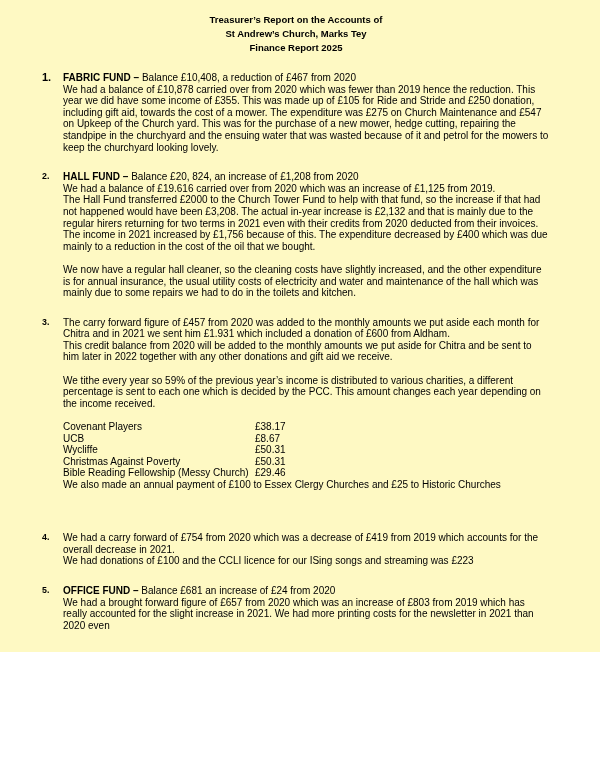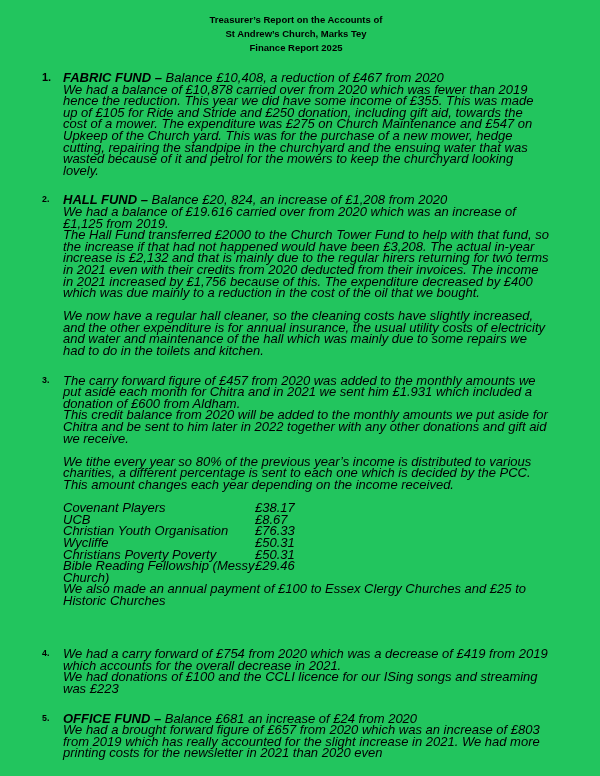--- a/index.html
+++ b/index.html
@@ -6,22 +6,22 @@
   html, body { background: #ffffff; }
   body {
     width: 600px;
     height: 776px;
     overflow: hidden;
     font-family: "Liberation Sans", sans-serif;
     color: #000000;
   }
   .page {
     width: 600px;
-    height: 776px;
-    background: #22c55e;
+    height: 652px;
+    background: #fef9c3;
     padding: 13px 50px 0 42px;
   }
   .title-block {
     text-align: center;
     font-weight: bold;
     font-size: 9.5px;
     line-height: 14px;
     margin-bottom: 17px;
   }
   .section {
@@ -32,23 +32,22 @@
   .num {
     width: 21px;
     flex-shrink: 0;
     font-weight: bold;
     font-size: 8.8px;
     line-height: 11.6px;
   }
   .num.num-large { font-size: 11px; }
   .section-body {
     flex: 1;
-    font-size: 13px;
+    font-size: 10px;
     line-height: 11.6px;
-    font-style: italic;
   }
   .bold { font-weight: bold; }
   .gap { height: 11.6px; }
   .charity-row { display: flex; }
   .charity-name { width: 192px; flex-shrink: 0; }
   .charity-amount { }
 </style>
 </head>
 <body>
 
@@ -75,41 +74,37 @@
           <div class="gap"></div>
           <div class="para">We now have a regular hall cleaner, so the cleaning costs have slightly increased, and the other expenditure is for annual insurance, the usual utility costs of electricity and water and maintenance of the hall which was mainly due to some repairs we had to do in the toilets and kitchen.</div>
         </div>
       </div>
       <div class="section">
         <span class="num">3.</span>
         <div class="section-body">
           <div class="para">The carry forward figure of £457 from 2020 was added to the monthly amounts we put aside each month for Chitra and in 2021 we sent him £1.931 which included a donation of £600 from Aldham.</div>
           <div class="para">This credit balance from 2020 will be added to the monthly amounts we put aside for Chitra and be sent to him later in 2022 together with any other donations and gift aid we receive.</div>
           <div class="gap"></div>
-          <div class="para">We tithe every year so 80% of the previous year’s income is distributed to various charities, a different percentage is sent to each one which is decided by the PCC. This amount changes each year depending on the income received.</div>
+          <div class="para">We tithe every year so 59% of the previous year’s income is distributed to various charities, a different percentage is sent to each one which is decided by the PCC. This amount changes each year depending on the income received.</div>
           <div class="gap"></div>
           <div class="charity-table">
             <div class="charity-row">
               <span class="charity-name">Covenant Players</span>
               <span class="charity-amount">£38.17</span>
             </div>
             <div class="charity-row">
               <span class="charity-name">UCB</span>
               <span class="charity-amount">£8.67</span>
             </div>
             <div class="charity-row">
-              <span class="charity-name">Christian Youth Organisation</span>
-              <span class="charity-amount">£76.33</span>
-            </div>
-            <div class="charity-row">
               <span class="charity-name">Wycliffe</span>
               <span class="charity-amount">£50.31</span>
             </div>
             <div class="charity-row">
-              <span class="charity-name">Christians Poverty Poverty</span>
+              <span class="charity-name">Christmas Against Poverty</span>
               <span class="charity-amount">£50.31</span>
             </div>
             <div class="charity-row">
               <span class="charity-name">Bible Reading Fellowship (Messy Church)</span>
               <span class="charity-amount">£29.46</span>
             </div>
           </div>
           <div class="para">We also made an annual payment of £100 to Essex Clergy Churches and £25 to Historic Churches</div>
           <div class="gap"></div>
         </div>

